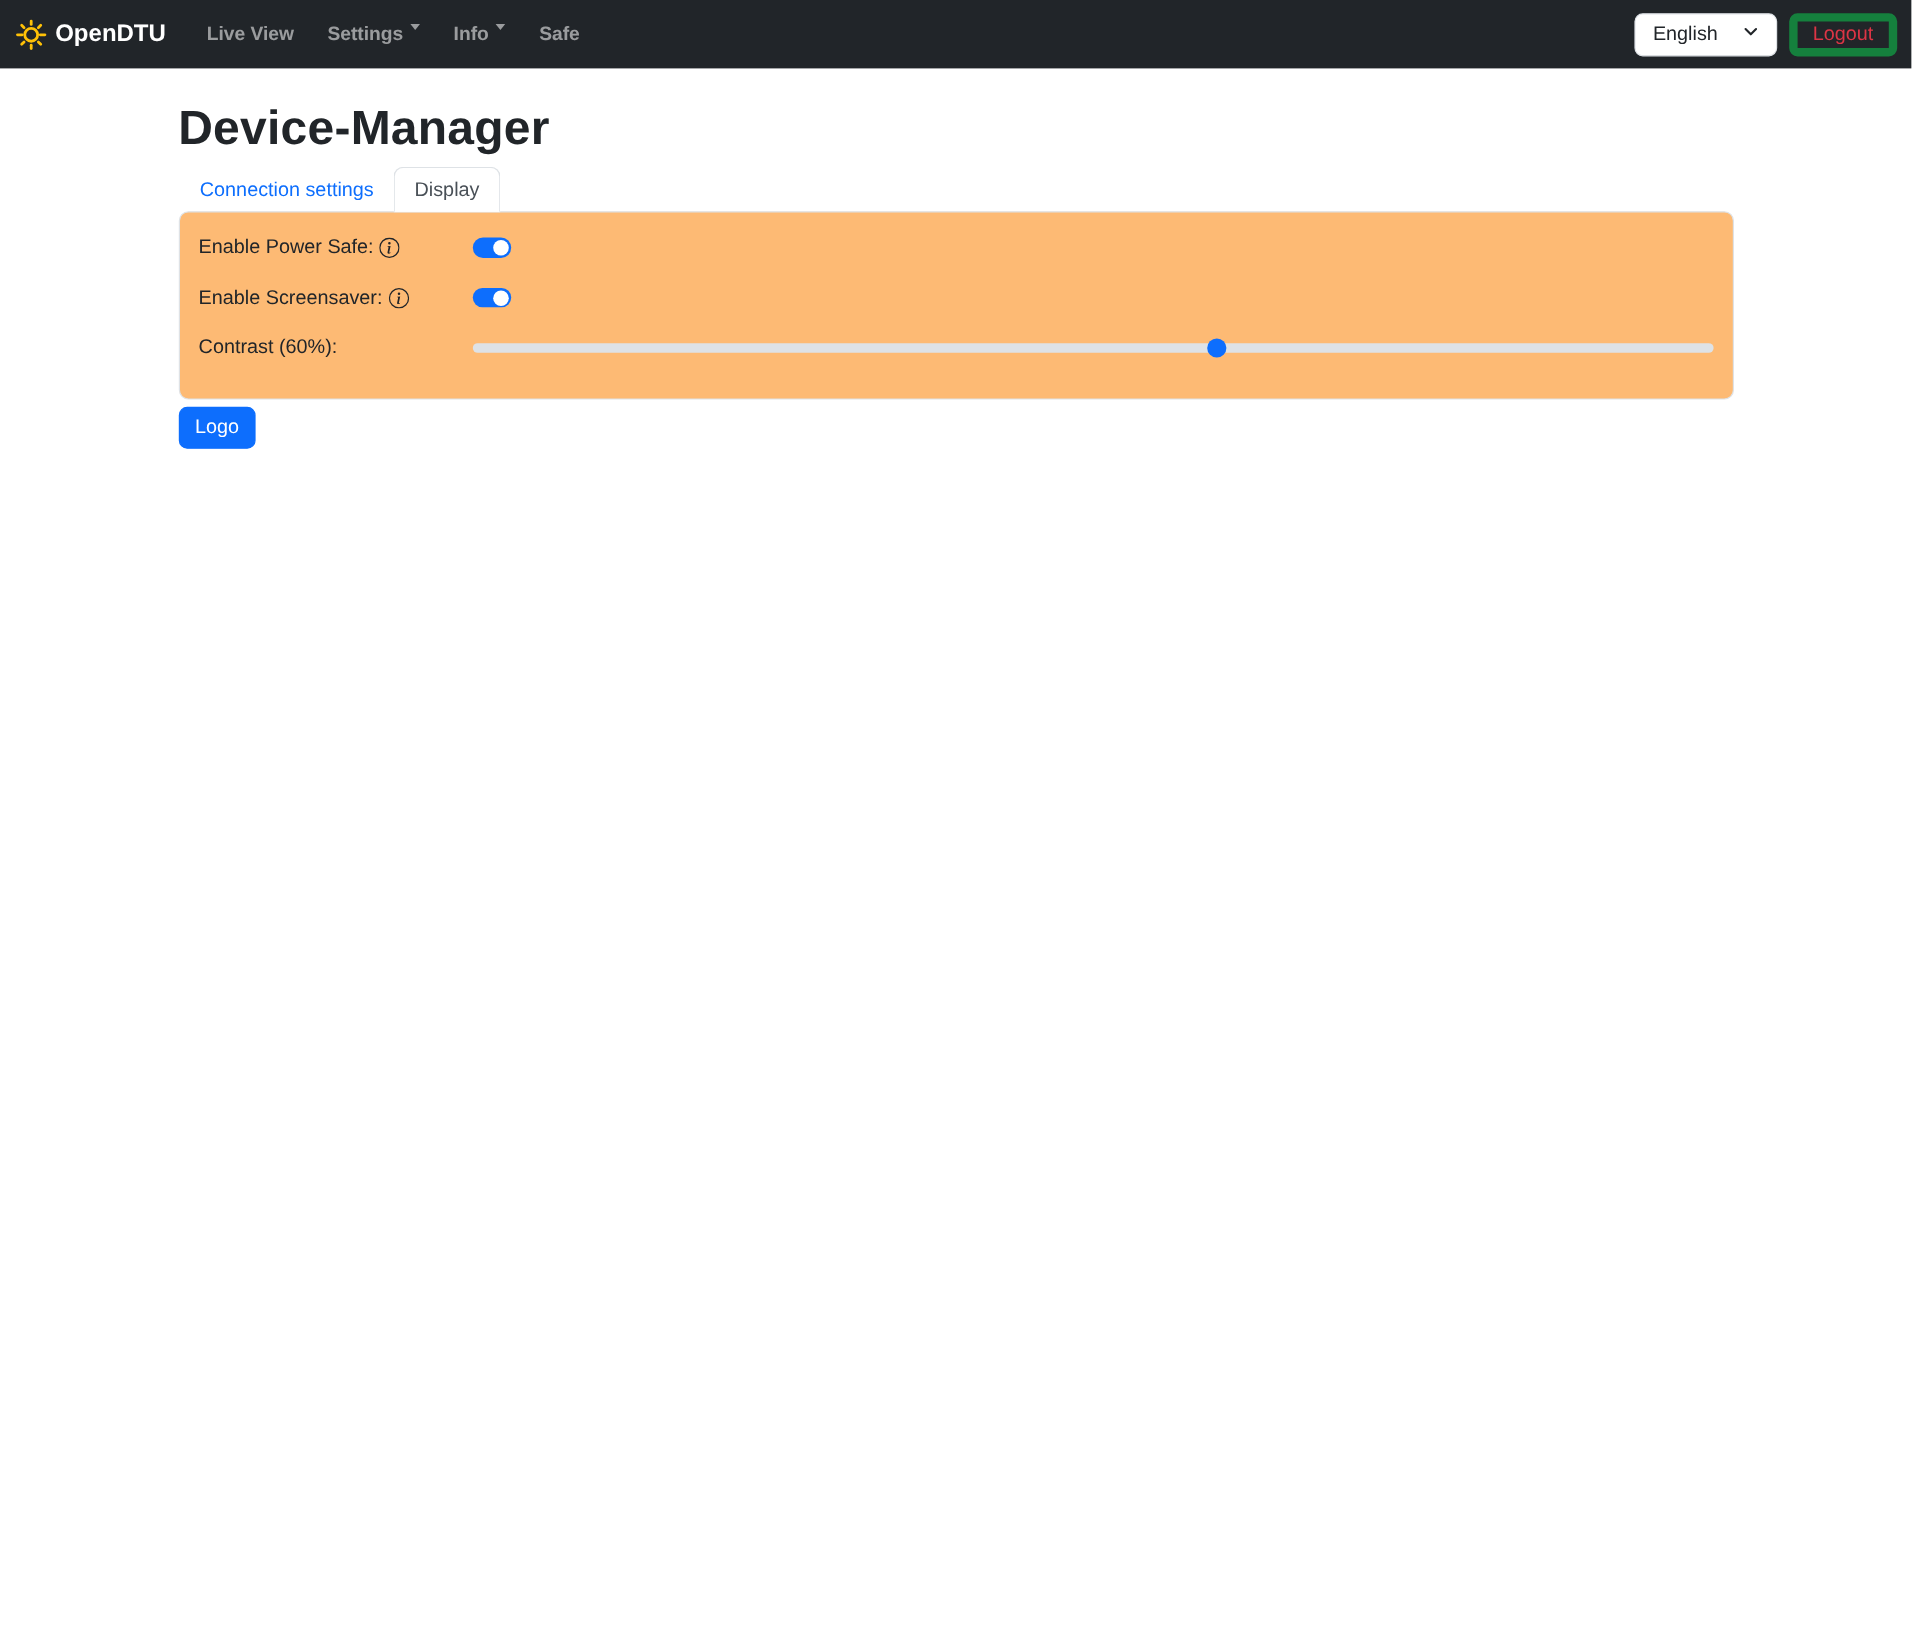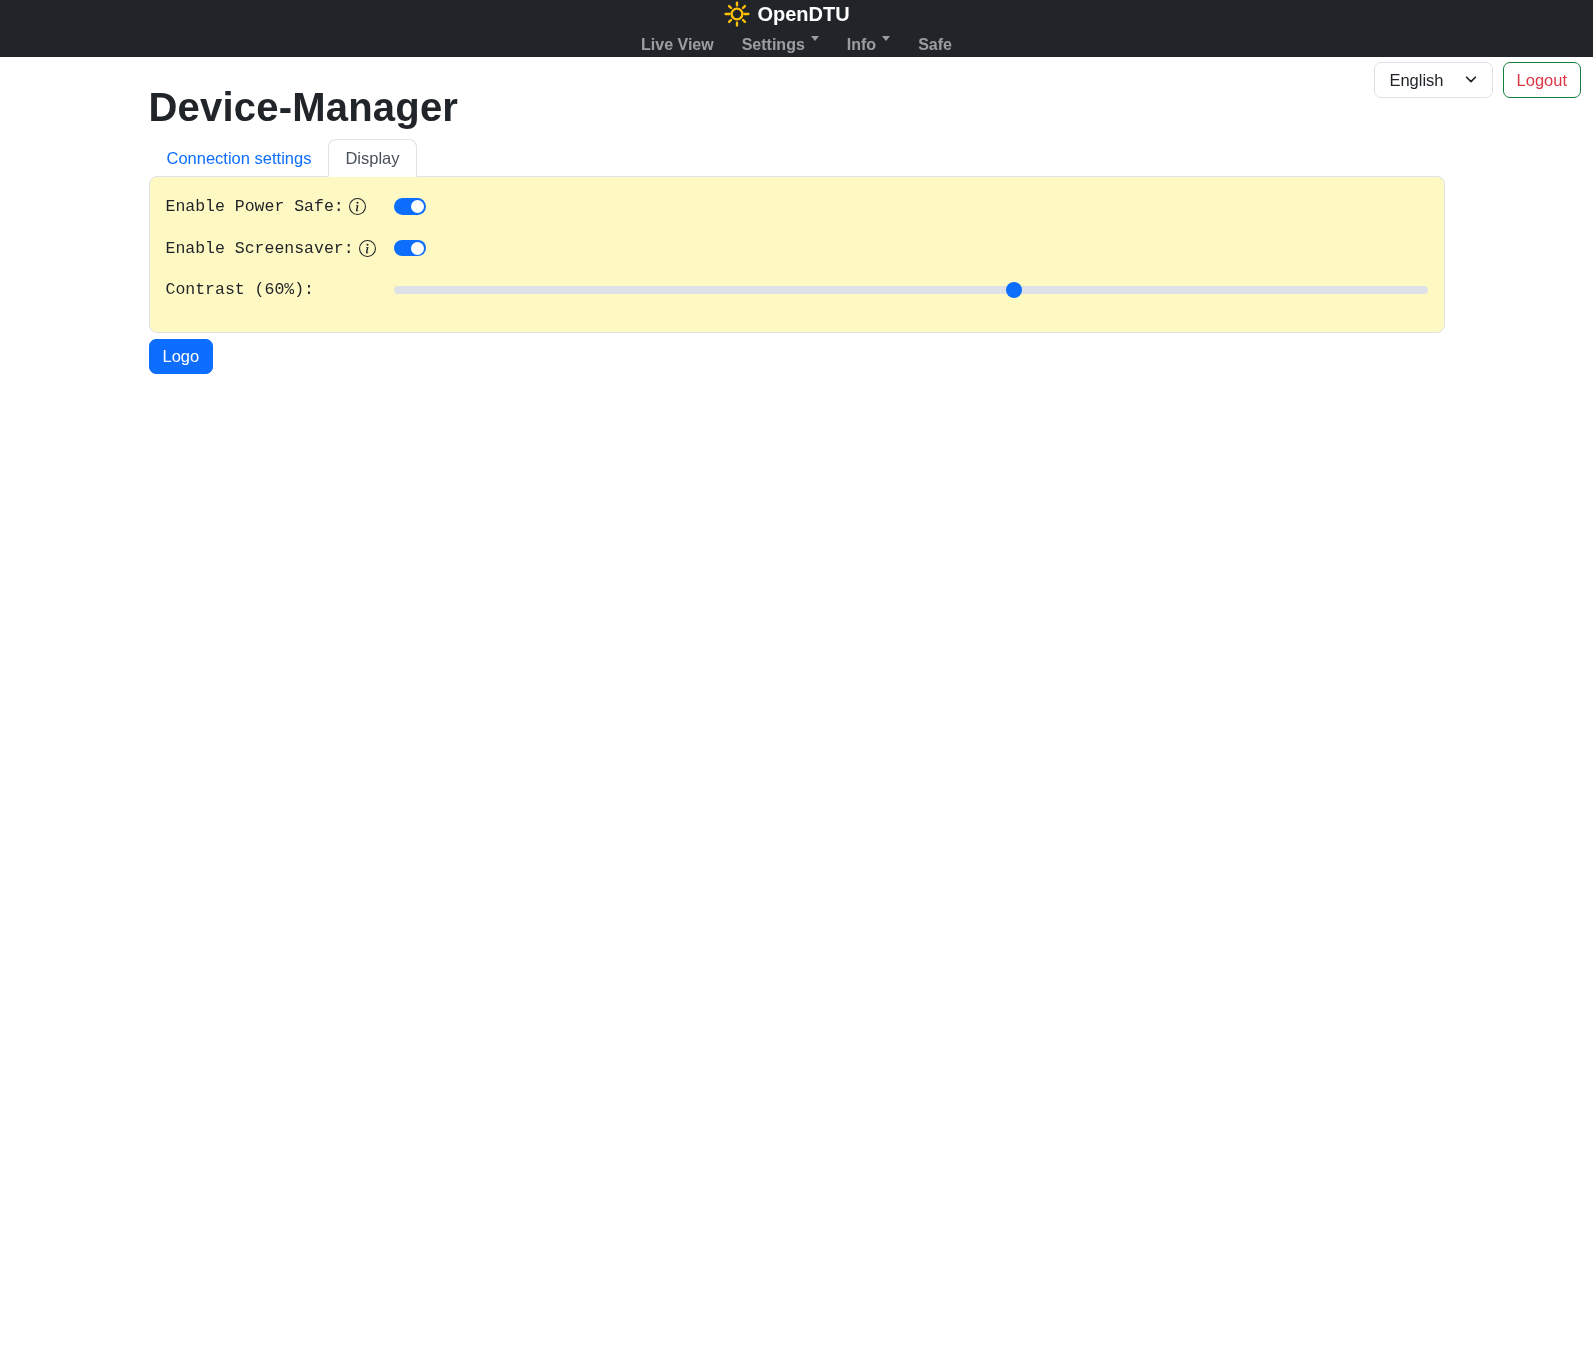--- a/index.html
+++ b/index.html
@@ -10,21 +10,20 @@
     font-size: 16px;
   }
 
   
   .navbar {
     height: 57px;
     background: #212529;
     display: flex;
     align-items: center;
     padding: 0 12px;
-    flex-direction: column;
   }
   .brand {
     display: flex;
     align-items: center;
     gap: 6px;
     color: #ffffff;
     font-size: 20px;
     font-weight: 700;
     text-decoration: none;
     margin-right: 20px;
@@ -60,21 +59,21 @@
     padding: 0 14px;
     display: inline-flex;
     align-items: center;
     gap: 20px;
     color: #212529;
     font-size: 16.5px;
     cursor: pointer;
   }
   .logout-btn {
     background: transparent;
-    border: 1px solid #15803d;
+    border: 7px solid #15803d;
     color: #dc3545;
     border-radius: 7px;
     height: 36px;
     padding: 0 13px;
     font-size: 16.5px;
     font-family: inherit;
     cursor: pointer;
   }
 
   
@@ -115,23 +114,22 @@
     color: #495057;
     background: #ffffff;
     border-color: #dee2e6;
     border-bottom-color: #ffffff;
   }
 
   
   .card {
     border: 1px solid #dee2e6;
     border-radius: 8px;
-    background: #fef9c3;
+    background: #fdba74;
     padding: 17px 16px 16px 16px;
-    font-family: Liberation Mono, monospace;
   }
   .form-row {
     display: flex;
     align-items: center;
     min-height: 25px;
     margin-bottom: 16.5px;
   }
   .form-row:last-child { margin-bottom: 14px; }
   .label-col {
     width: 228px;

